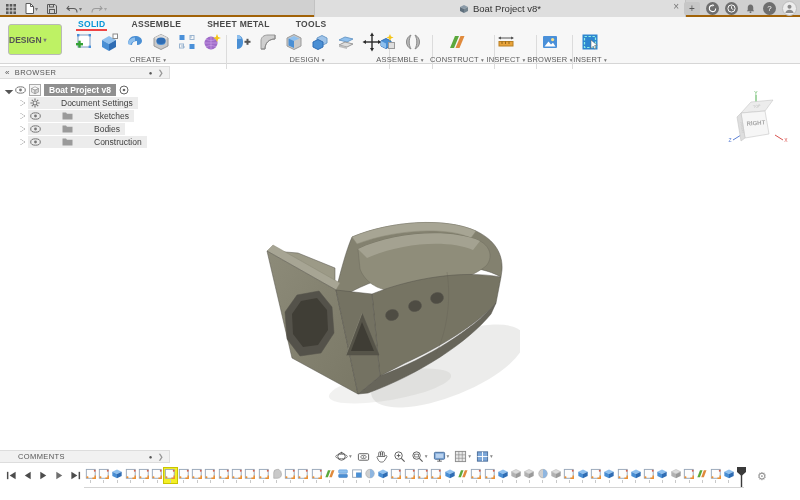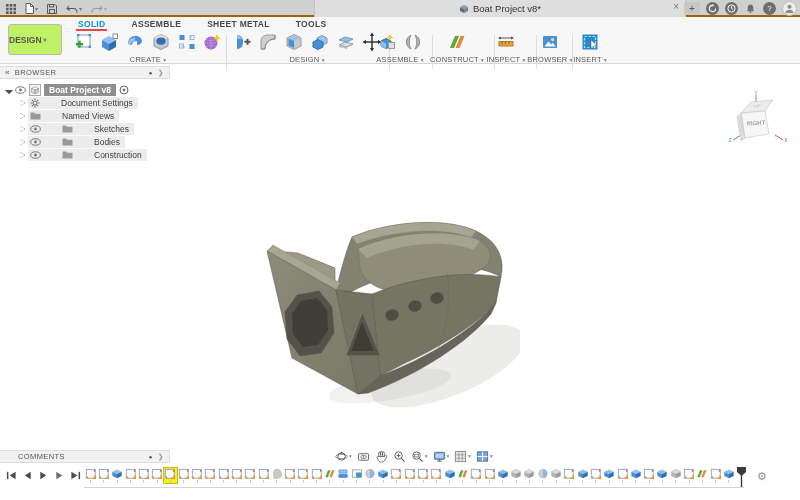--- a/index.html
+++ b/index.html
@@ -496,29 +496,20 @@
               <line x1="1.8" y1="8.2" x2="2.9" y2="7.1"></line>
               <line x1="7.1" y1="2.9" x2="8.2" y2="1.8"></line>
             </g>
           </svg>
       <span>Document Settings</span>
         </span>
     </div>
     <div class="brow" style="padding-left:14px;">
       <span class="tri outline"></span>
       <span class="pill">
-          <svg class="mini" width="11" height="9" viewBox="0 0 11 9">
-            <path d="M0.5,1.5 H4 L5,2.8 H10.5 V8.5 H0.5 Z" fill="#9a9a9a"></path>
-          </svg>
-      <span>Named Views</span>
-        </span>
-    </div>
-    <div class="brow" style="padding-left:14px;">
-      <span class="tri outline"></span>
-      <span class="pill">
           <svg class="mini" width="11" height="8" viewBox="0 0 11 8">
             <ellipse cx="5.5" cy="4" rx="4.8" ry="3.2" fill="none" stroke="#777"></ellipse>
             <circle cx="5.5" cy="4" r="1.4" fill="#777"></circle>
           </svg>
       <svg class="mini" width="11" height="9" viewBox="0 0 11 9">
             <path d="M0.5,1.5 H4 L5,2.8 H10.5 V8.5 H0.5 Z" fill="#9a9a9a"></path>
           </svg>
       <span>Sketches</span>
         </span>
     </div>

